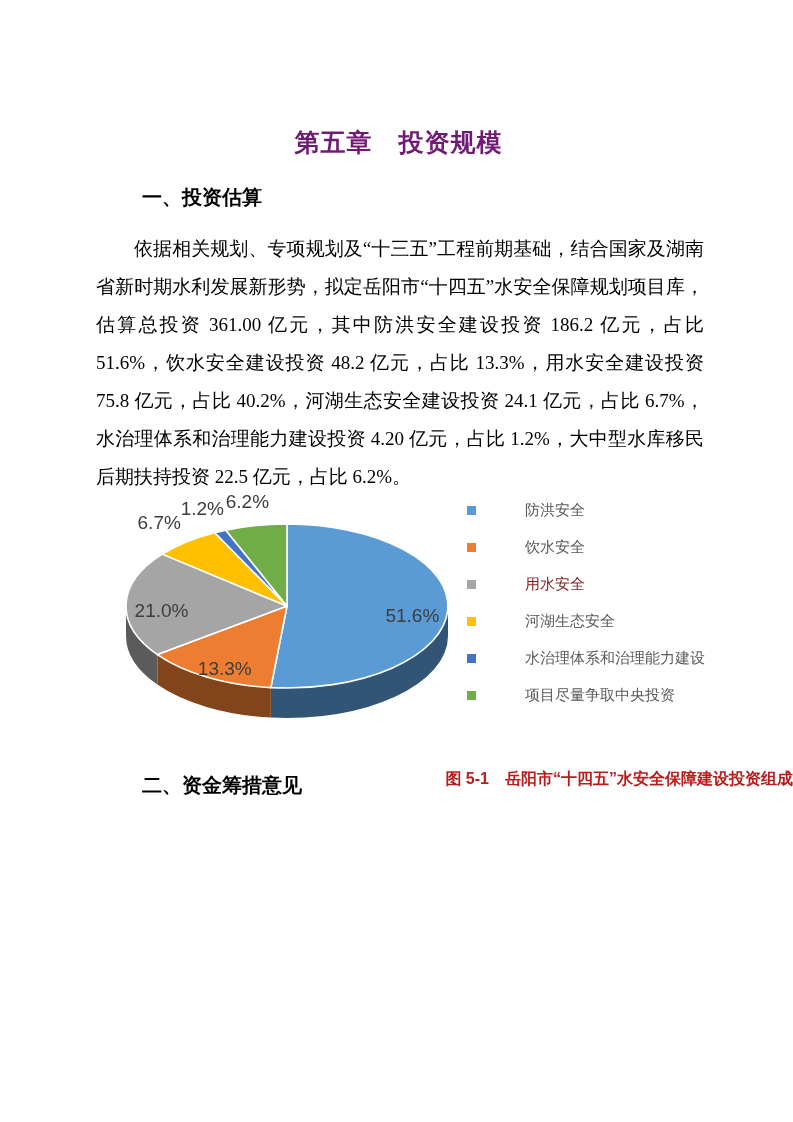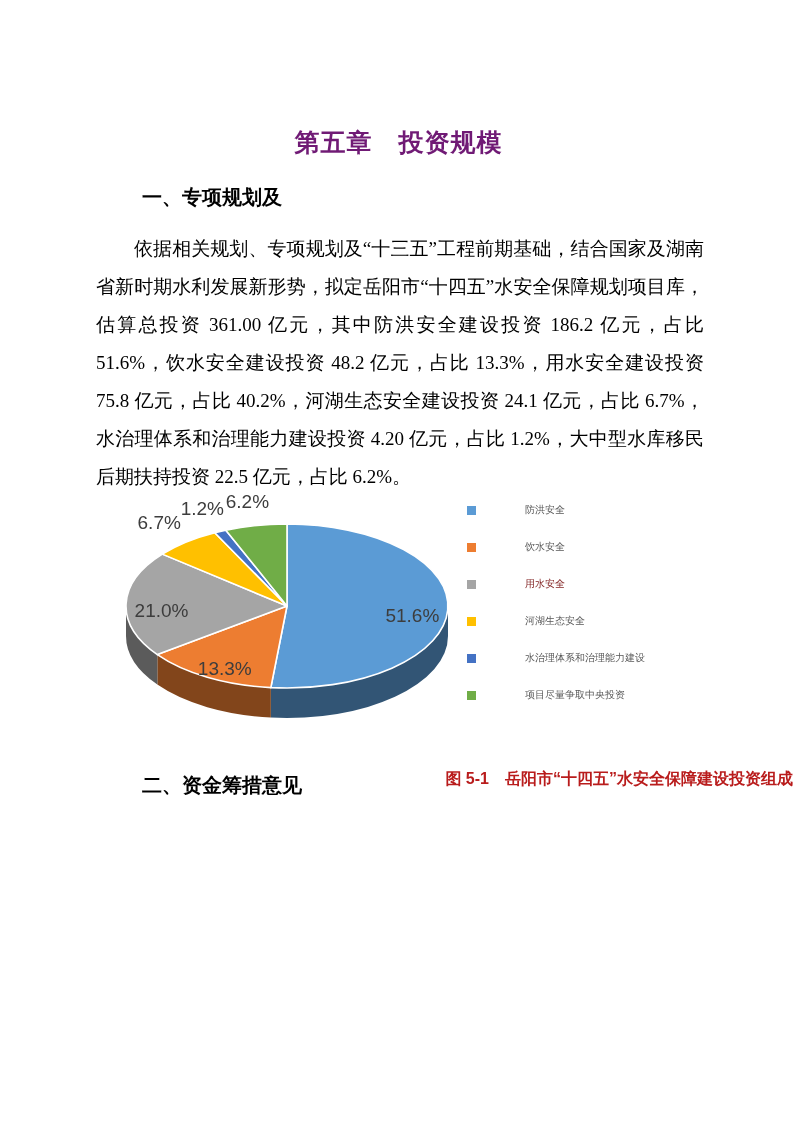--- a/index.html
+++ b/index.html
@@ -30,37 +30,37 @@
   .pie-label{
     font-family:"Liberation Sans","DejaVu Sans",sans-serif;font-size:19px;
   }
   .legend{
     position:absolute;left:379px;top:13px;width:245px;
     display:flex;flex-direction:column;gap:23px;
   }
   .legend-item{display:flex;align-items:center;gap:8px;height:14px;}
   .legend-marker{width:9px;height:9px;flex:0 0 9px;}
   .legend-text{
-    font-family:"Liberation Sans","DejaVu Sans",sans-serif;font-size:10px;
+    font-family:"Liberation Sans","DejaVu Sans",sans-serif;font-size:15px;
     color:#595959;white-space:nowrap;padding-left:41px;
   }
   .caption{
     position:absolute;top:768px;left:0;width:100%;text-align:right;
     font-family:"Liberation Sans","DejaVu Sans",sans-serif;font-weight:bold;
     font-size:16px;line-height:22px;color:#b91c1c;
   }
 </style>
 </head>
 <body>
 
 <div class="page">
 
   <h1 class="chapter-title">第五章　投资规模</h1>
 
-  <h2 class="section-heading s1">一、专项规划及</h2>
+  <h2 class="section-heading s1">一、投资估算</h2>
 
   <p class="body-par p1">依据相关规划、专项规划及“十三五”工程前期基础，结合国家及湖南省新时期水利发展新形势，拟定岳阳市“十四五”水安全保障规划项目库，估算总投资 361.00 亿元，其中防洪安全建设投资 186.2 亿元，占比 51.6%，饮水安全建设投资 48.2 亿元，占比 13.3%，用水安全建设投资 75.8 亿元，占比 40.2%，河湖生态安全建设投资 24.1 亿元，占比 6.7%，水治理体系和治理能力建设投资 4.20 亿元，占比 1.2%，大中型水库移民后期扶持投资 22.5 亿元，占比 6.2%。</p>
 
   <div class="chart">
     <svg id="pie-svg" width="380" height="248" viewBox="0 0 380 248">
         <path d="M360.00,116.00 A161 82 0 0 1 182.84,197.59 L182.84,227.59 A161 82 0 0 0 360.00,146.00 Z" fill="#325575"></path>
         <path d="M182.84,197.59 A161 82 0 0 1 69.35,164.61 L69.35,194.61 A161 82 0 0 0 182.84,227.59 Z" fill="#82451b"></path>
         <path d="M69.35,164.61 A161 82 0 0 1 38.00,116.00 L38.00,146.00 A161 82 0 0 0 69.35,194.61 Z" fill="#5b5b5b"></path>
         <path d="M199 116 L199.00,34.00 A161 82 0 1 1 182.84,197.59 Z" fill="#5B9BD5" stroke="#ffffff" stroke-width="1.6" stroke-linejoin="round"></path>
         <path d="M199 116 L182.84,197.59 A161 82 0 0 1 69.35,164.61 Z" fill="#ED7D31" stroke="#ffffff" stroke-width="1.6" stroke-linejoin="round"></path>

